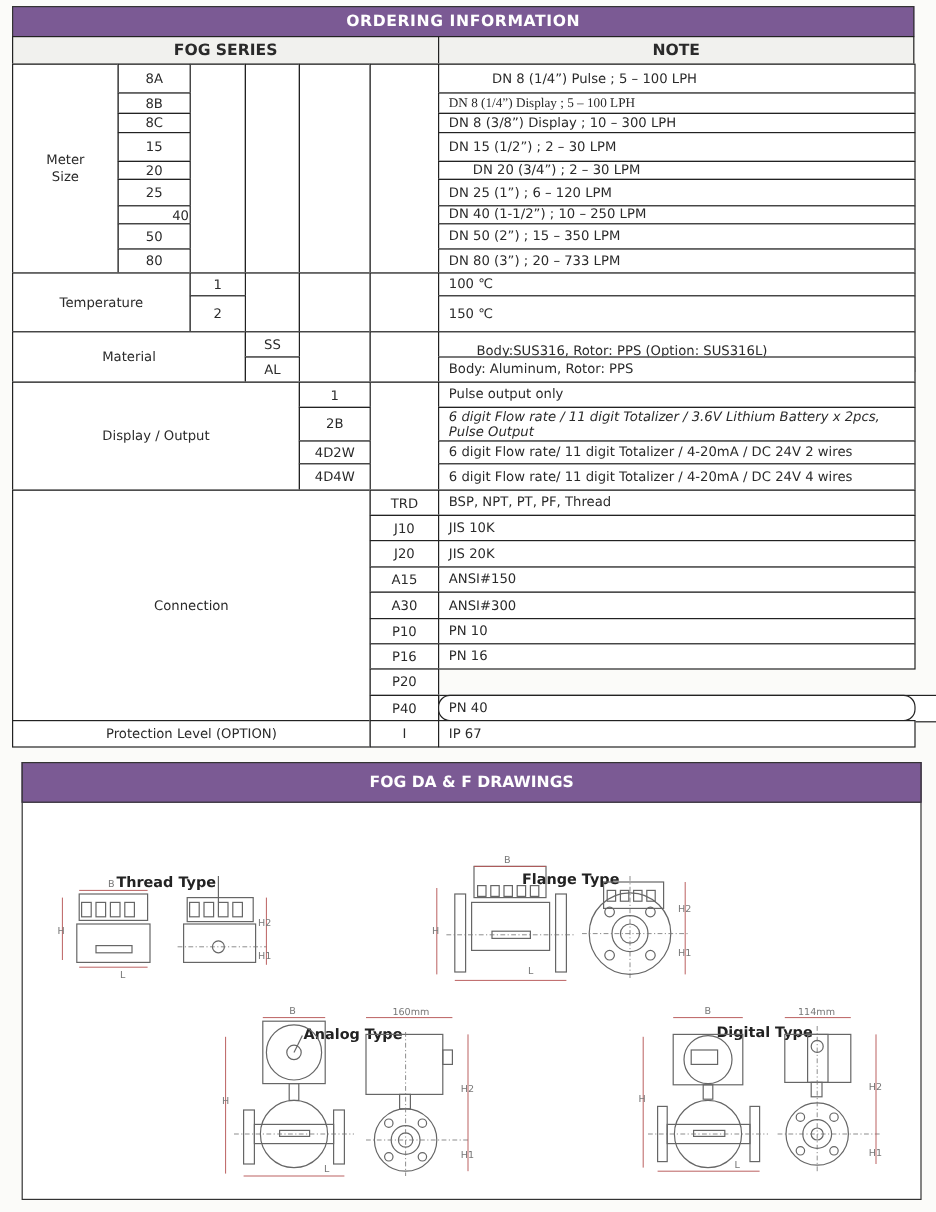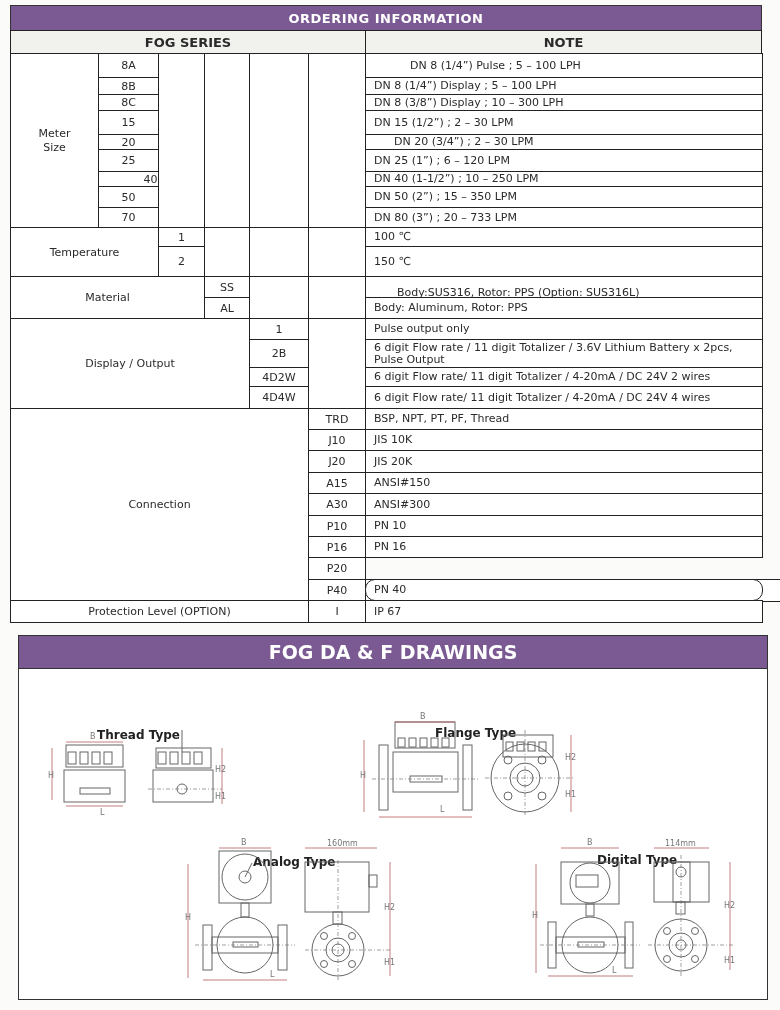--- a/index.html
+++ b/index.html
@@ -29,34 +29,34 @@
   <div class="cell hdr" style="left:10px;top:30px;width:356px;height:24px;">FOG SERIES</div>
   <div class="cell hdr" style="left:365px;top:30px;width:397px;height:24px;">NOTE</div>
 <div class="cell c" style="left: 10px; top: 53px; width: 89px; height: 175px; padding: 0px 18px; line-height: 14px;">Meter Size</div>
     <div class="cell c" style="left: 158px; top: 53px; width: 47px; height: 175px;"></div>
     <div class="cell c" style="left: 204px; top: 53px; width: 46px; height: 175px;"></div>
     <div class="cell c" style="left: 249px; top: 53px; width: 60px; height: 175px;"></div>
     <div class="cell c" style="left: 308px; top: 53px; width: 58px; height: 175px;"></div>
     <div class="cell c" style="left: 98px; top: 53px; width: 61px; height: 25px;">8A</div>
     <div class="cell l" style="left: 365px; top: 53px; width: 398px; height: 25px; line-height: 12px; padding-left: 44px;">DN 8 (1/4”) Pulse ; 5 – 100 LPH</div>
     <div class="cell c" style="left: 98px; top: 77px; width: 61px; height: 18px;">8B</div>
-    <div class="cell l" style="left: 365px; top: 77px; width: 398px; height: 18px; line-height: 12px;">DN 8 (1/4”) Display ; 5 – 100 LPH</div>
+    <div class="cell l" style="left: 365px; top: 77px; width: 398px; height: 18px; line-height: 12px; font-family: Liberation Serif, serif;">DN 8 (1/4”) Display ; 5 – 100 LPH</div>
     <div class="cell c" style="left: 98px; top: 94px; width: 61px; height: 17px;">8C</div>
     <div class="cell l" style="left: 365px; top: 94px; width: 398px; height: 17px; line-height: 12px;">DN 8 (3/8”) Display ; 10 – 300 LPH</div>
     <div class="cell c" style="left: 98px; top: 110px; width: 61px; height: 25px;">15</div>
     <div class="cell l" style="left: 365px; top: 110px; width: 398px; height: 25px; line-height: 12px;">DN 15 (1/2”) ; 2 – 30 LPM</div>
     <div class="cell c" style="left: 98px; top: 134px; width: 61px; height: 16px;">20</div>
     <div class="cell l" style="left: 365px; top: 134px; width: 398px; height: 16px; line-height: 12px; padding-left: 28px;">DN 20 (3/4”) ; 2 – 30 LPM</div>
     <div class="cell c" style="left: 98px; top: 149px; width: 61px; height: 23px;">25</div>
     <div class="cell l" style="left: 365px; top: 149px; width: 398px; height: 23px; line-height: 12px;">DN 25 (1”)   ; 6 – 120 LPM</div>
     <div class="cell c" style="left: 98px; top: 171px; width: 61px; height: 16px; padding-left: 44px;">40</div>
     <div class="cell l" style="left: 365px; top: 171px; width: 398px; height: 16px; line-height: 12px;">DN 40 (1-1/2”) ; 10 – 250 LPM</div>
     <div class="cell c" style="left: 98px; top: 186px; width: 61px; height: 22px;">50</div>
     <div class="cell l" style="left: 365px; top: 186px; width: 398px; height: 22px; line-height: 12px;">DN 50 (2”) ; 15 – 350 LPM</div>
-    <div class="cell c" style="left: 98px; top: 207px; width: 61px; height: 21px;">70</div>
+    <div class="cell c" style="left: 98px; top: 207px; width: 61px; height: 21px;">80</div>
     <div class="cell l" style="left: 365px; top: 207px; width: 398px; height: 21px; line-height: 12px;">DN 80 (3”) ; 20 – 733 LPM</div>
     <div class="cell c" style="left: 10px; top: 227px; width: 149px; height: 50px;">Temperature</div>
     <div class="cell c" style="left: 204px; top: 227px; width: 46px; height: 50px;"></div>
     <div class="cell c" style="left: 249px; top: 227px; width: 60px; height: 50px;"></div>
     <div class="cell c" style="left: 308px; top: 227px; width: 58px; height: 50px;"></div>
     <div class="cell c" style="left: 158px; top: 227px; width: 47px; height: 20px;">1</div>
     <div class="cell l" style="left: 365px; top: 227px; width: 398px; height: 20px; line-height: 12px;">100 ℃</div>
     <div class="cell c" style="left: 158px; top: 246px; width: 47px; height: 31px;">2</div>
     <div class="cell l" style="left: 365px; top: 246px; width: 398px; height: 31px; line-height: 12px;">150 ℃</div>
     <div class="cell c" style="left: 10px; top: 276px; width: 195px; height: 43px;">Material</div>
@@ -64,21 +64,21 @@
     <div class="cell c" style="left: 308px; top: 276px; width: 58px; height: 43px;"></div>
     <div class="cell c" style="left: 204px; top: 276px; width: 46px; height: 22px;">SS</div>
     <div class="cell l" style="left: 365px; top: 276px; width: 398px; height: 34px; line-height: 12px; padding-left: 31px;">Body:SUS316, Rotor: PPS (Option: SUS316L)</div>
     <div class="cell c" style="left: 204px; top: 297px; width: 46px; height: 22px;">AL</div>
     <div class="cell l" style="left: 365px; top: 297px; width: 398px; height: 22px; line-height: 12px;">Body: Aluminum, Rotor: PPS</div>
     <div class="cell c" style="left: 10px; top: 318px; width: 240px; height: 91px;">Display / Output</div>
     <div class="cell c" style="left: 308px; top: 318px; width: 58px; height: 91px;"></div>
     <div class="cell c" style="left: 249px; top: 318px; width: 60px; height: 22px;">1</div>
     <div class="cell l" style="left: 365px; top: 318px; width: 398px; height: 22px; line-height: 12px;">Pulse output only</div>
     <div class="cell c" style="left: 249px; top: 339px; width: 60px; height: 29px;">2B</div>
-    <div class="cell l" style="left: 365px; top: 339px; width: 398px; height: 29px; line-height: 12px;">6 digit Flow rate / 11 digit Totalizer / 3.6V Lithium Battery x 2pcs, Pulse Output</div>
+    <div class="cell l" style="left: 365px; top: 339px; width: 398px; height: 29px; line-height: 12px; font-style: italic;">6 digit Flow rate / 11 digit Totalizer / 3.6V Lithium Battery x 2pcs, Pulse Output</div>
     <div class="cell c" style="left: 249px; top: 367px; width: 60px; height: 20px;">4D2W</div>
     <div class="cell l" style="left: 365px; top: 367px; width: 398px; height: 20px; line-height: 12px;">6 digit Flow rate/ 11 digit Totalizer / 4-20mA / DC 24V 2 wires</div>
     <div class="cell c" style="left: 249px; top: 386px; width: 60px; height: 23px;">4D4W</div>
     <div class="cell l" style="left: 365px; top: 386px; width: 398px; height: 23px; line-height: 12px;">6 digit Flow rate/ 11 digit Totalizer / 4-20mA / DC 24V 4 wires</div>
     <div class="cell c" style="left: 10px; top: 408px; width: 299px; height: 193px;">Connection</div>
     <div class="cell c" style="left: 308px; top: 408px; width: 58px; height: 22px;">TRD</div>
     <div class="cell l" style="left: 365px; top: 408px; width: 398px; height: 22px; line-height: 12px;">BSP, NPT, PT, PF, Thread</div>
     <div class="cell c" style="left: 308px; top: 429px; width: 58px; height: 22px;">J10</div>
     <div class="cell l" style="left: 365px; top: 429px; width: 398px; height: 22px; line-height: 12px;">JIS 10K</div>
     <div class="cell c" style="left: 308px; top: 450px; width: 58px; height: 23px;">J20</div>
@@ -94,21 +94,21 @@
     <div class="cell c" style="left: 308px; top: 557px; width: 58px; height: 23px;">P20</div>
     <div class="cell l" style="left: 365px; top: 579px; width: 443px; height: 23px; line-height: 12px;">PN 20</div>
     <div class="cell c" style="left: 308px; top: 579px; width: 58px; height: 22px;">P40</div>
     <div class="cell l" style="left: 365px; top: 579px; width: 398px; height: 22px; line-height: 12px; border-radius: 10px;">PN 40</div>
     <div class="cell c" style="left: 10px; top: 600px; width: 299px; height: 23px;">Protection Level (OPTION)</div>
     <div class="cell c" style="left: 308px; top: 600px; width: 58px; height: 23px;">I</div>
     <div class="cell l" style="left: 365px; top: 600px; width: 398px; height: 23px; line-height: 12px;">IP 67</div>
   </div>
 
 <div class="panel" style="left:18px;top:635px;width:750px;height:365px;"></div>
-<div class="bar" style="left:18px;top:635px;width:750px;height:34px;font-size:19px;">FOG DA &amp; F DRAWINGS</div>
+<div class="bar" style="left:18px;top:635px;width:750px;height:34px;font-size:13px;">FOG DA &amp; F DRAWINGS</div>
 
 <div class="dtitle" style="left:97px;top:688px;">Thread Type</div>
 <div class="dtitle" style="left:435px;top:686px;">Flange Type</div>
 <div class="dtitle" style="left:253px;top:815px;">Analog Type</div>
 <div class="dtitle" style="left:597px;top:813px;">Digital Type</div>
 
 <svg style="left:0;top:0;width:780px;height:1010px;pointer-events:none;">
 
   <g>
     <rect class="ln" x="66" y="745" width="57" height="22"></rect>

